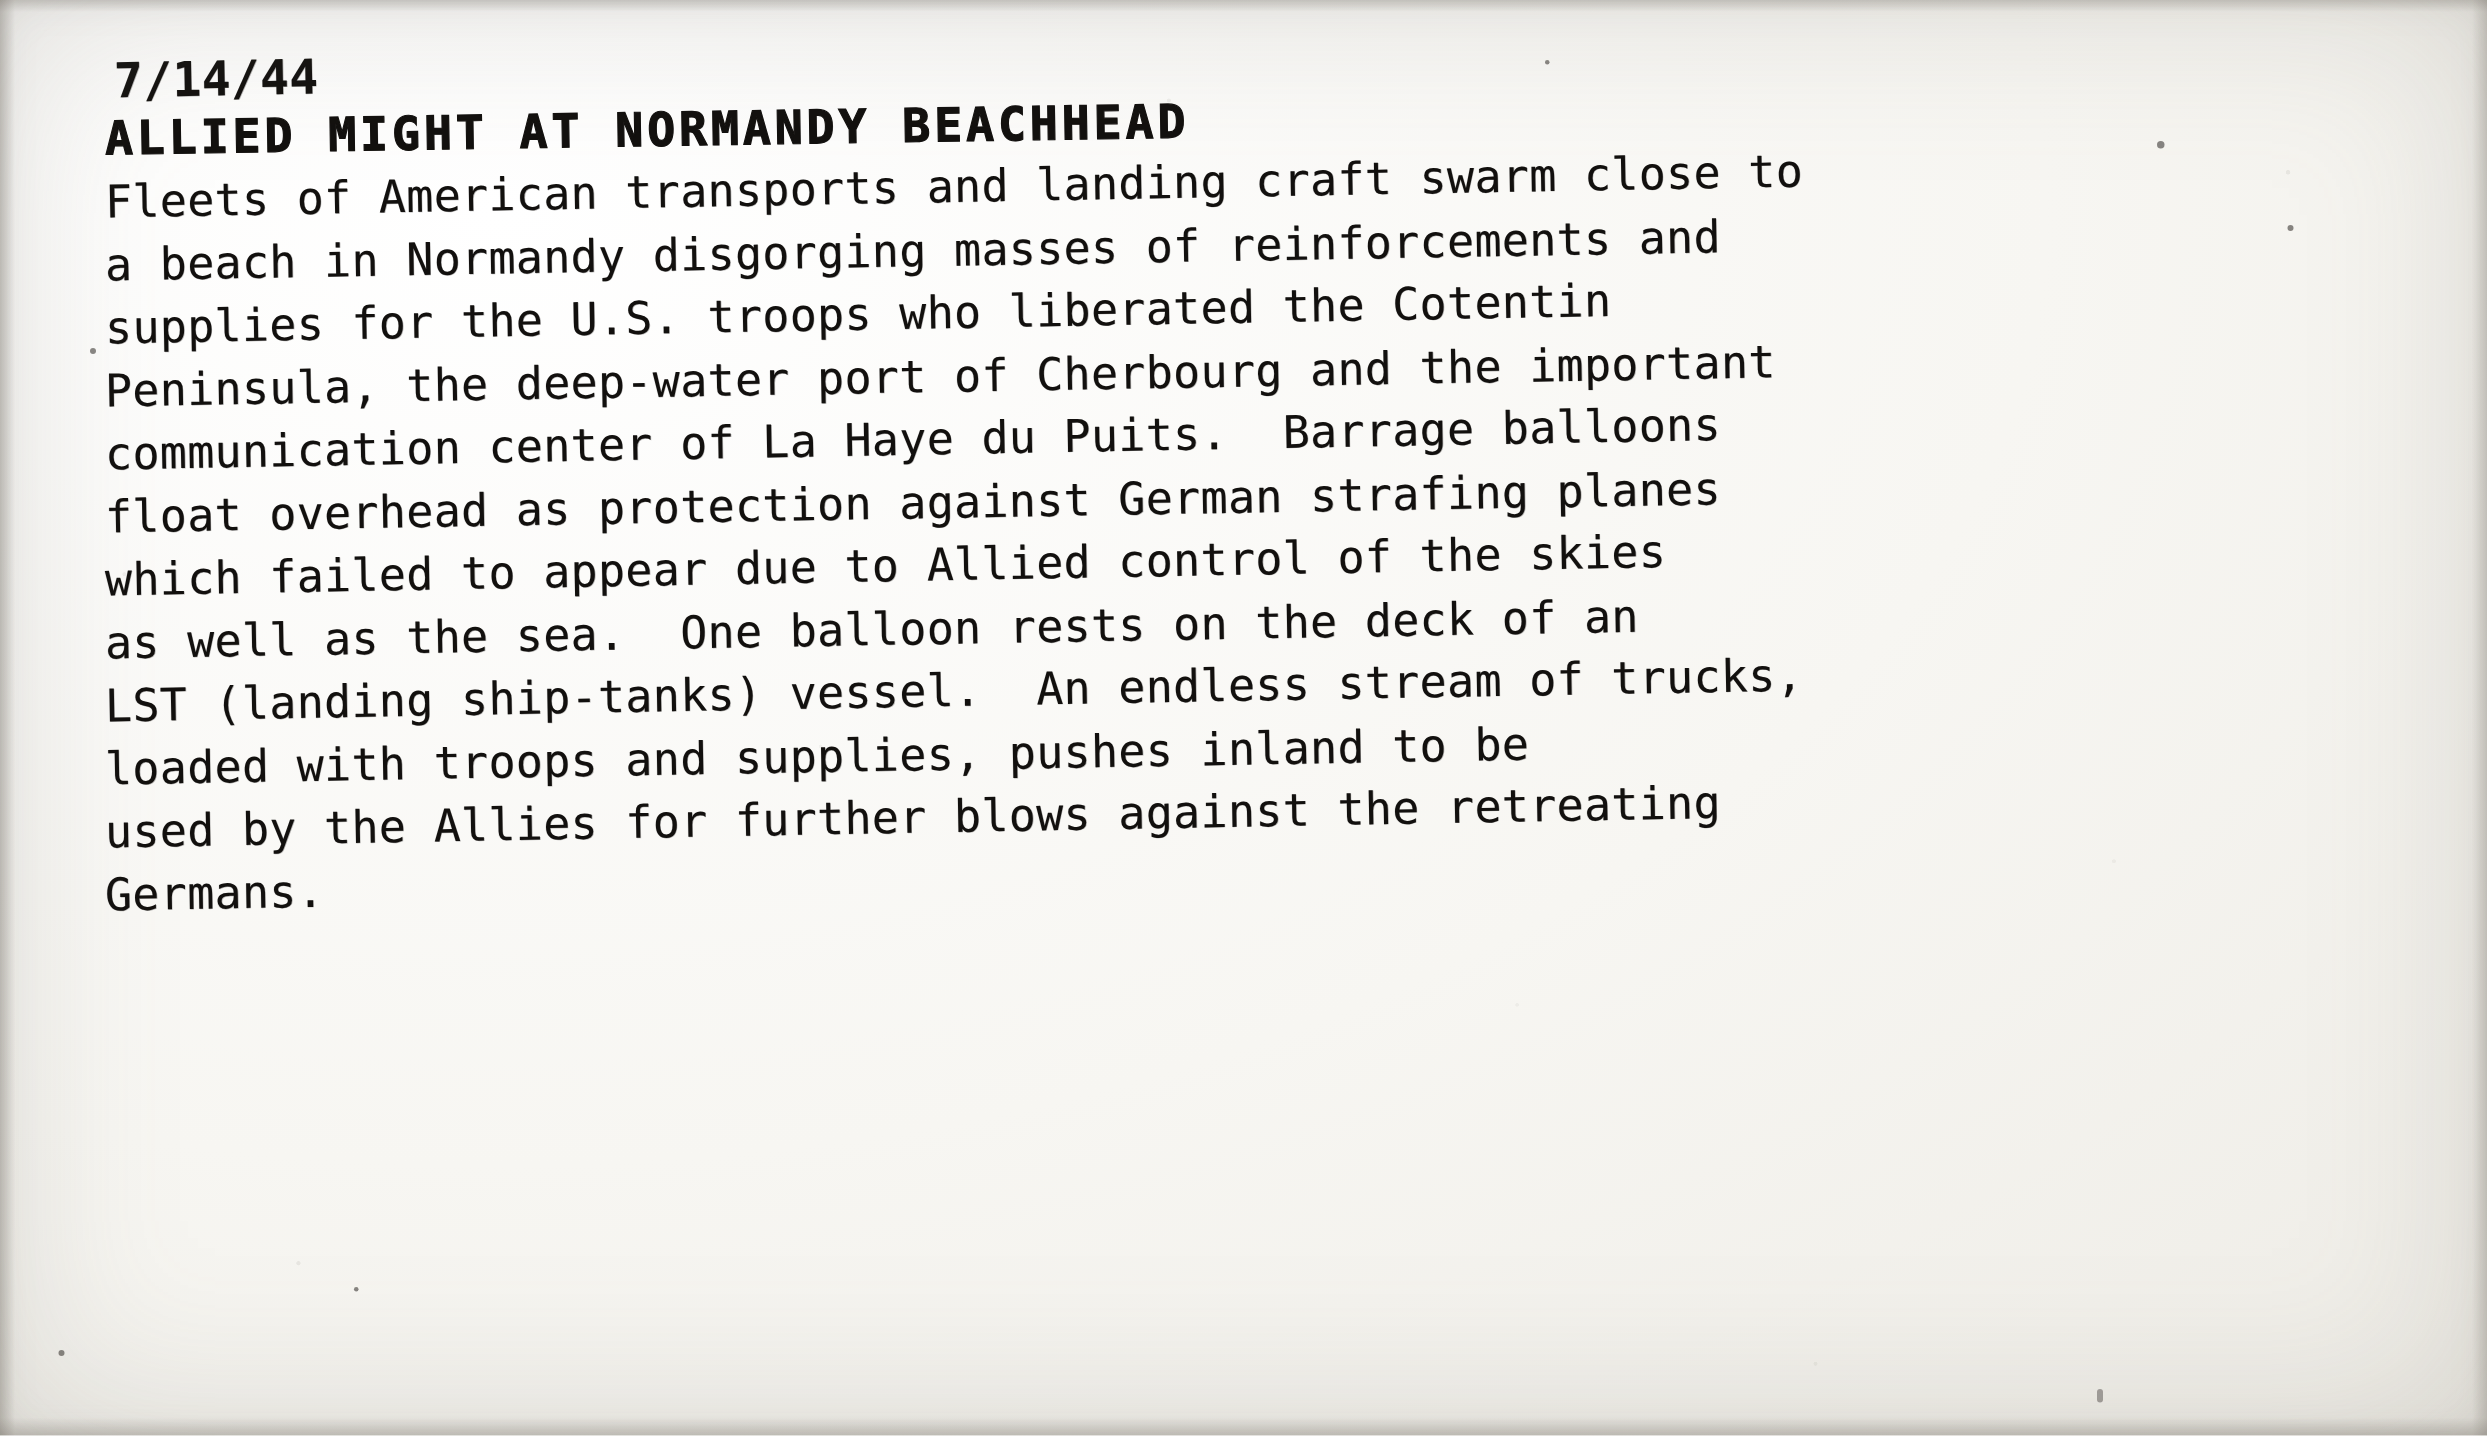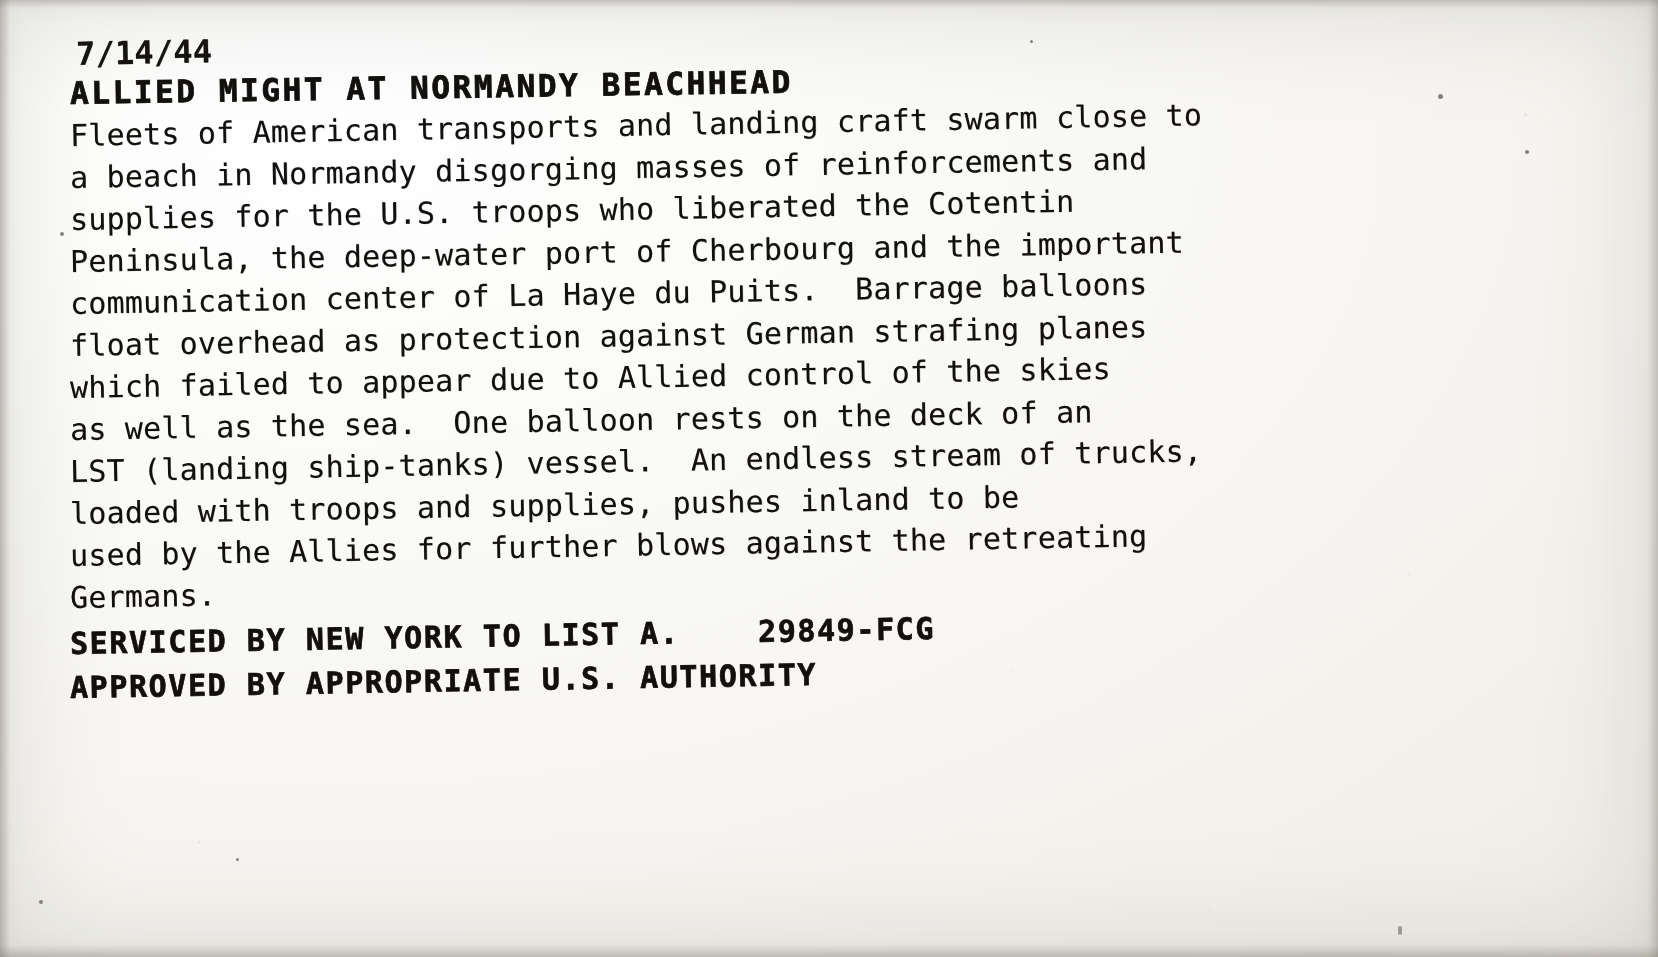--- a/index.html
+++ b/index.html
@@ -143,24 +143,20 @@
       <div class="typed body-line">communication center of La Haye du Puits.  Barrage balloons</div>
       <div class="typed body-line">float overhead as protection against German strafing planes</div>
       <div class="typed body-line">which failed to appear due to Allied control of the skies</div>
       <div class="typed body-line">as well as the sea.  One balloon rests on the deck of an</div>
       <div class="typed body-line">LST (landing ship-tanks) vessel.  An endless stream of trucks,</div>
       <div class="typed body-line">loaded with troops and supplies, pushes inland to be</div>
       <div class="typed body-line">used by the Allies for further blows against the retreating</div>
       <div class="typed body-line">Germans.</div>
     </div>
 
-    <div id="footer-lines">
-      <div class="typed footer-line">SERVICED BY NEW YORK TO LIST A.    29849-FCG</div>
-      <div class="typed footer-line">APPROVED BY APPROPRIATE U.S. AUTHORITY</div>
-    </div>
 
   </div>
 
   <div class="speck" style="left:1438px; top:94px; width:5px; height:5px;"></div>
   <div class="speck" style="left:1525px; top:150px; width:4px; height:4px;"></div>
   <div class="speck" style="left:60px;  top:232px; width:4px; height:4px;"></div>
   <div class="speck" style="left:39px;  top:900px; width:4px; height:4px;"></div>
   <div class="speck" style="left:1398px; top:926px; width:4px; height:9px; border-radius:2px; opacity:.4;"></div>
   <div class="speck" style="left:236px; top:858px; width:3px; height:3px;"></div>
   <div class="speck" style="left:1030px; top:40px; width:3px; height:3px;"></div>

